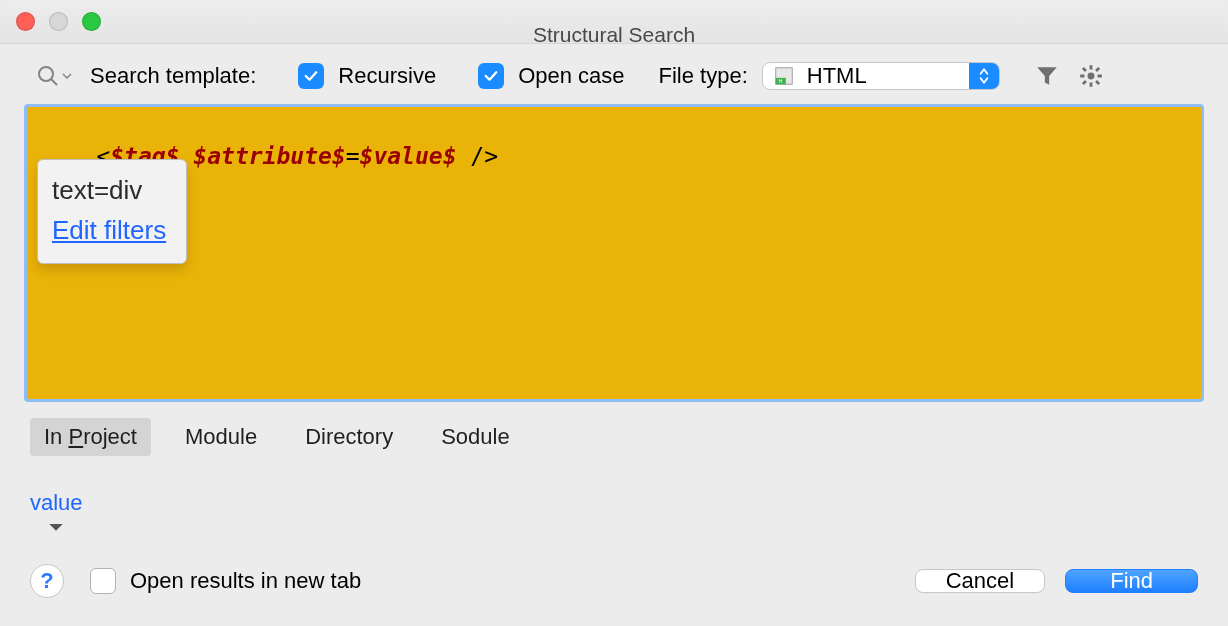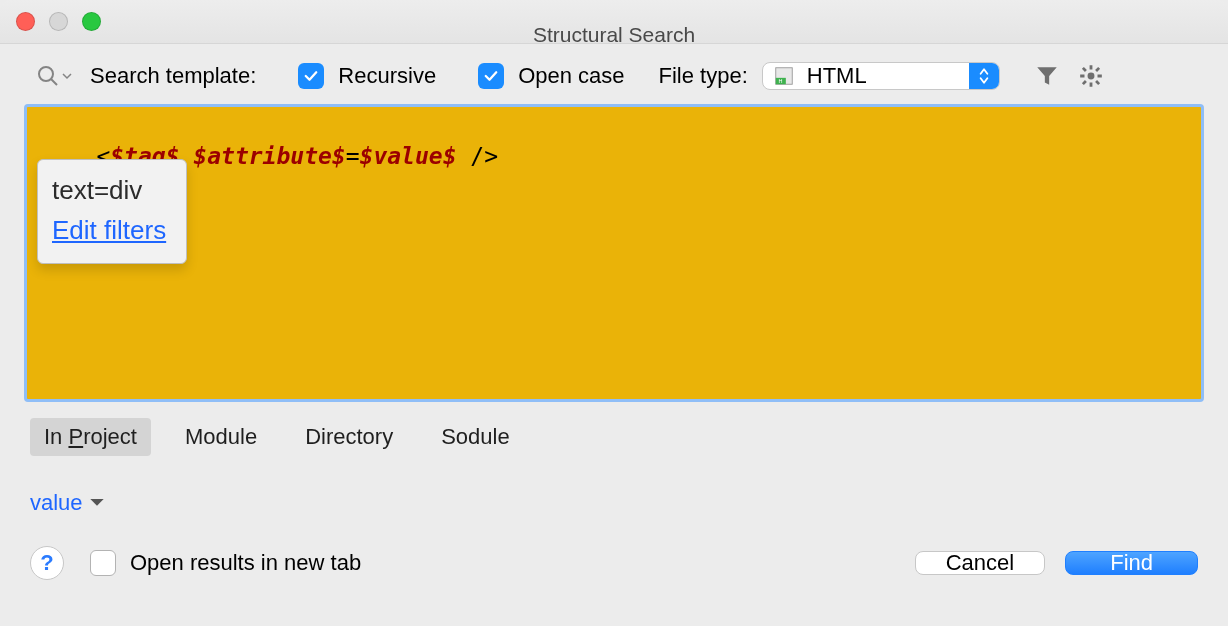--- a/index.html
+++ b/index.html
@@ -147,20 +147,21 @@
     align-items: center;
     gap: 8px;
     padding: 34px 30px 0 30px;
     font-size: 22px;
   }
   .search-target .st-value {
     color: #1e66ff;
     display: inline-flex;
     align-items: center;
     gap: 6px;
+    flex-direction: column;
   }
   .search-target .st-value svg { width:16px; height:12px; }
   .bottom {
     display:flex;
     align-items:center;
     padding: 30px 30px 0 30px;
     font-size: 22px;
   }
   .help {
     width: 34px; height: 34px;

